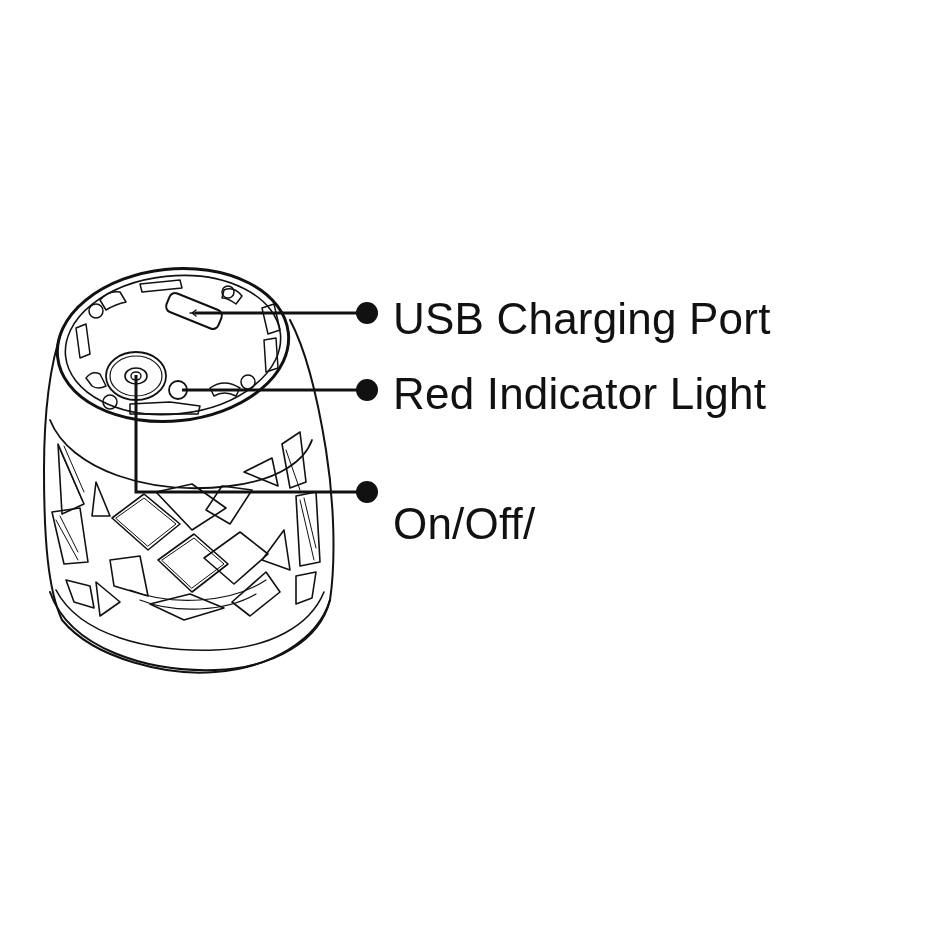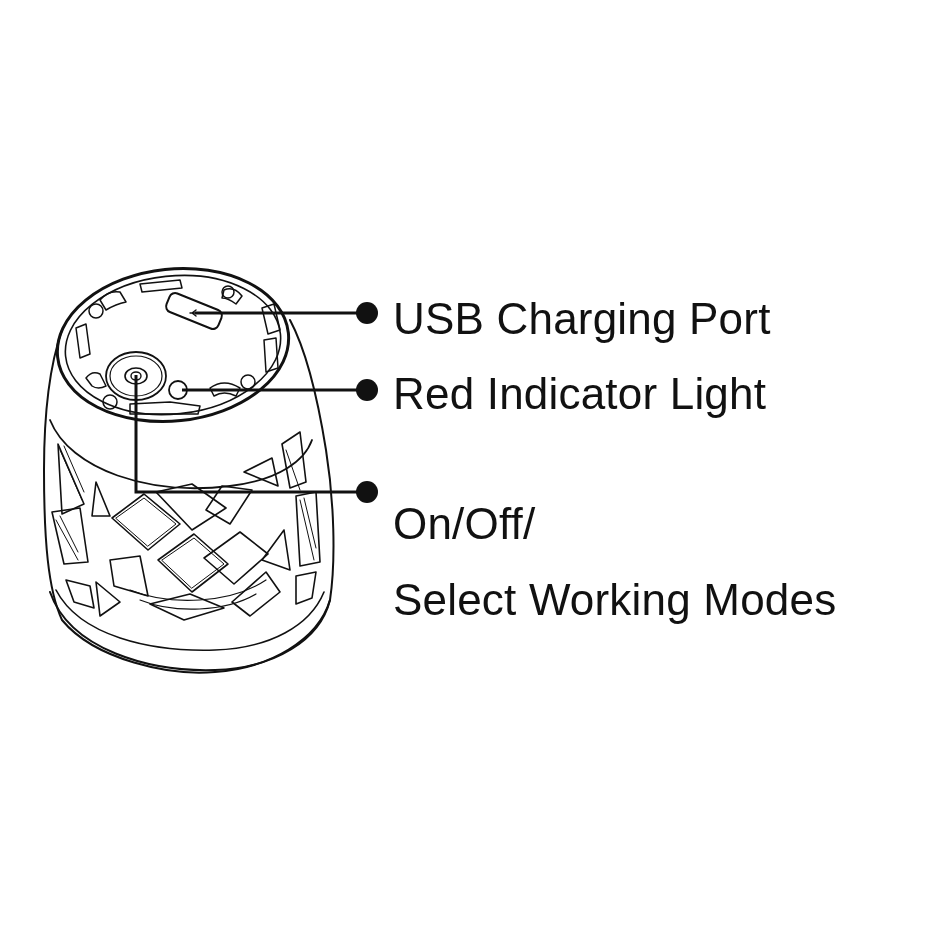--- a/index.html
+++ b/index.html
@@ -131,16 +131,15 @@
       <circle cx="367" cy="492" r="11"></circle>
     </g>
   </svg>
 
   <div class="label label-usb">USB Charging Port</div>
 
   <div class="label label-indicator">Red Indicator Light</div>
 
   <div class="label label-onoff">
     <span>On/Off/</span>
-    <span>Select Working Modes</span>
   </div>
 
 </div>
 
 </body></html>

